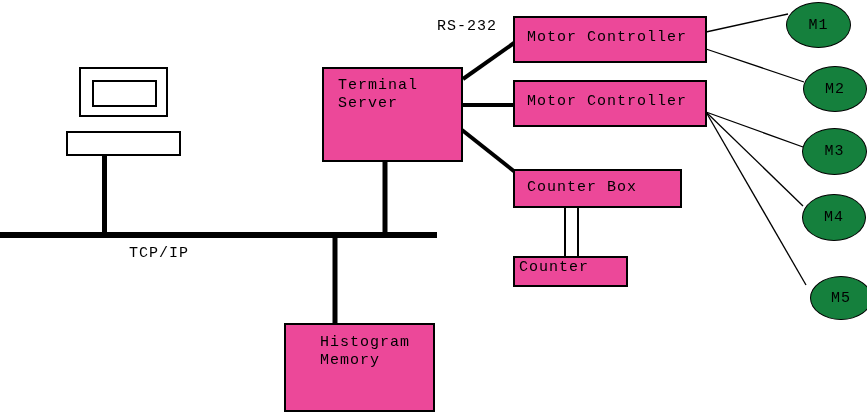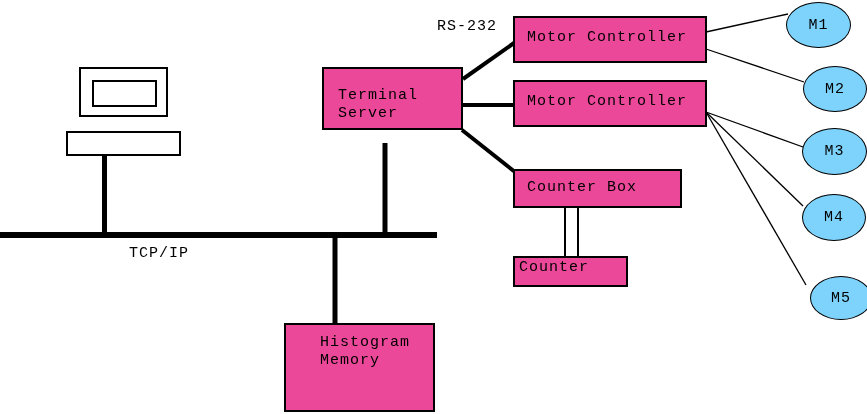--- a/index.html
+++ b/index.html
@@ -15,34 +15,34 @@
     color: #000000;
   }
   .canvas * { box-sizing: border-box; }
   svg.wires { position: absolute; left: 0; top: 0; z-index: 1; }
   .node, .icon-box, .lbl, .ellipse { position: absolute; z-index: 2; }
   .icon-box { border: 2px solid #000; background: #fff; }
   .node { border: 2px solid #000; background: #ec4899; line-height: 18px; }
   .ellipse {
     border: 1.5px solid #000;
     border-radius: 50%;
-    background: #7dd3fc;
+    background: #15803d;
     display: flex;
     align-items: center;
     justify-content: center;
   }
   .lbl { line-height: 18px; white-space: nowrap; }
 
   
   .monitor  { left: 79px;  top: 67px;  width: 89px;  height: 50px; }
   .screen   { left: 92px;  top: 80px;  width: 65px;  height: 27px; }
   .keyboard { left: 66px;  top: 131px; width: 115px; height: 25px; }
 
   
-  .terminal-server   { left: 322px; top: 67px;  width: 141px; height: 63px; padding: 18px 0 0 14px; }
+  .terminal-server   { left: 322px; top: 67px;  width: 141px; height: 95px; padding: 8px 0 0 14px; }
   .motor-controller-1{ left: 513px; top: 16px;  width: 194px; height: 47px; padding: 11px 0 0 12px; }
   .motor-controller-2{ left: 513px; top: 80px;  width: 194px; height: 47px; padding: 11px 0 0 12px; }
   .counter-box       { left: 513px; top: 169px; width: 169px; height: 39px; padding: 8px 0 8px 12px; }
   .counter           { left: 513px; top: 256px; width: 115px; height: 31px; padding: 1px 0 0 4px; }
   .histogram-memory  { left: 284px; top: 323px; width: 151px; height: 89px; padding: 9px 0 0 34px; }
 
   
   .m1 { left: 786px; top: 2px;   width: 65px; height: 46px; }
   .m2 { left: 803px; top: 66px;  width: 64px; height: 46px; }
   .m3 { left: 802px; top: 128px; width: 65px; height: 47px; }

